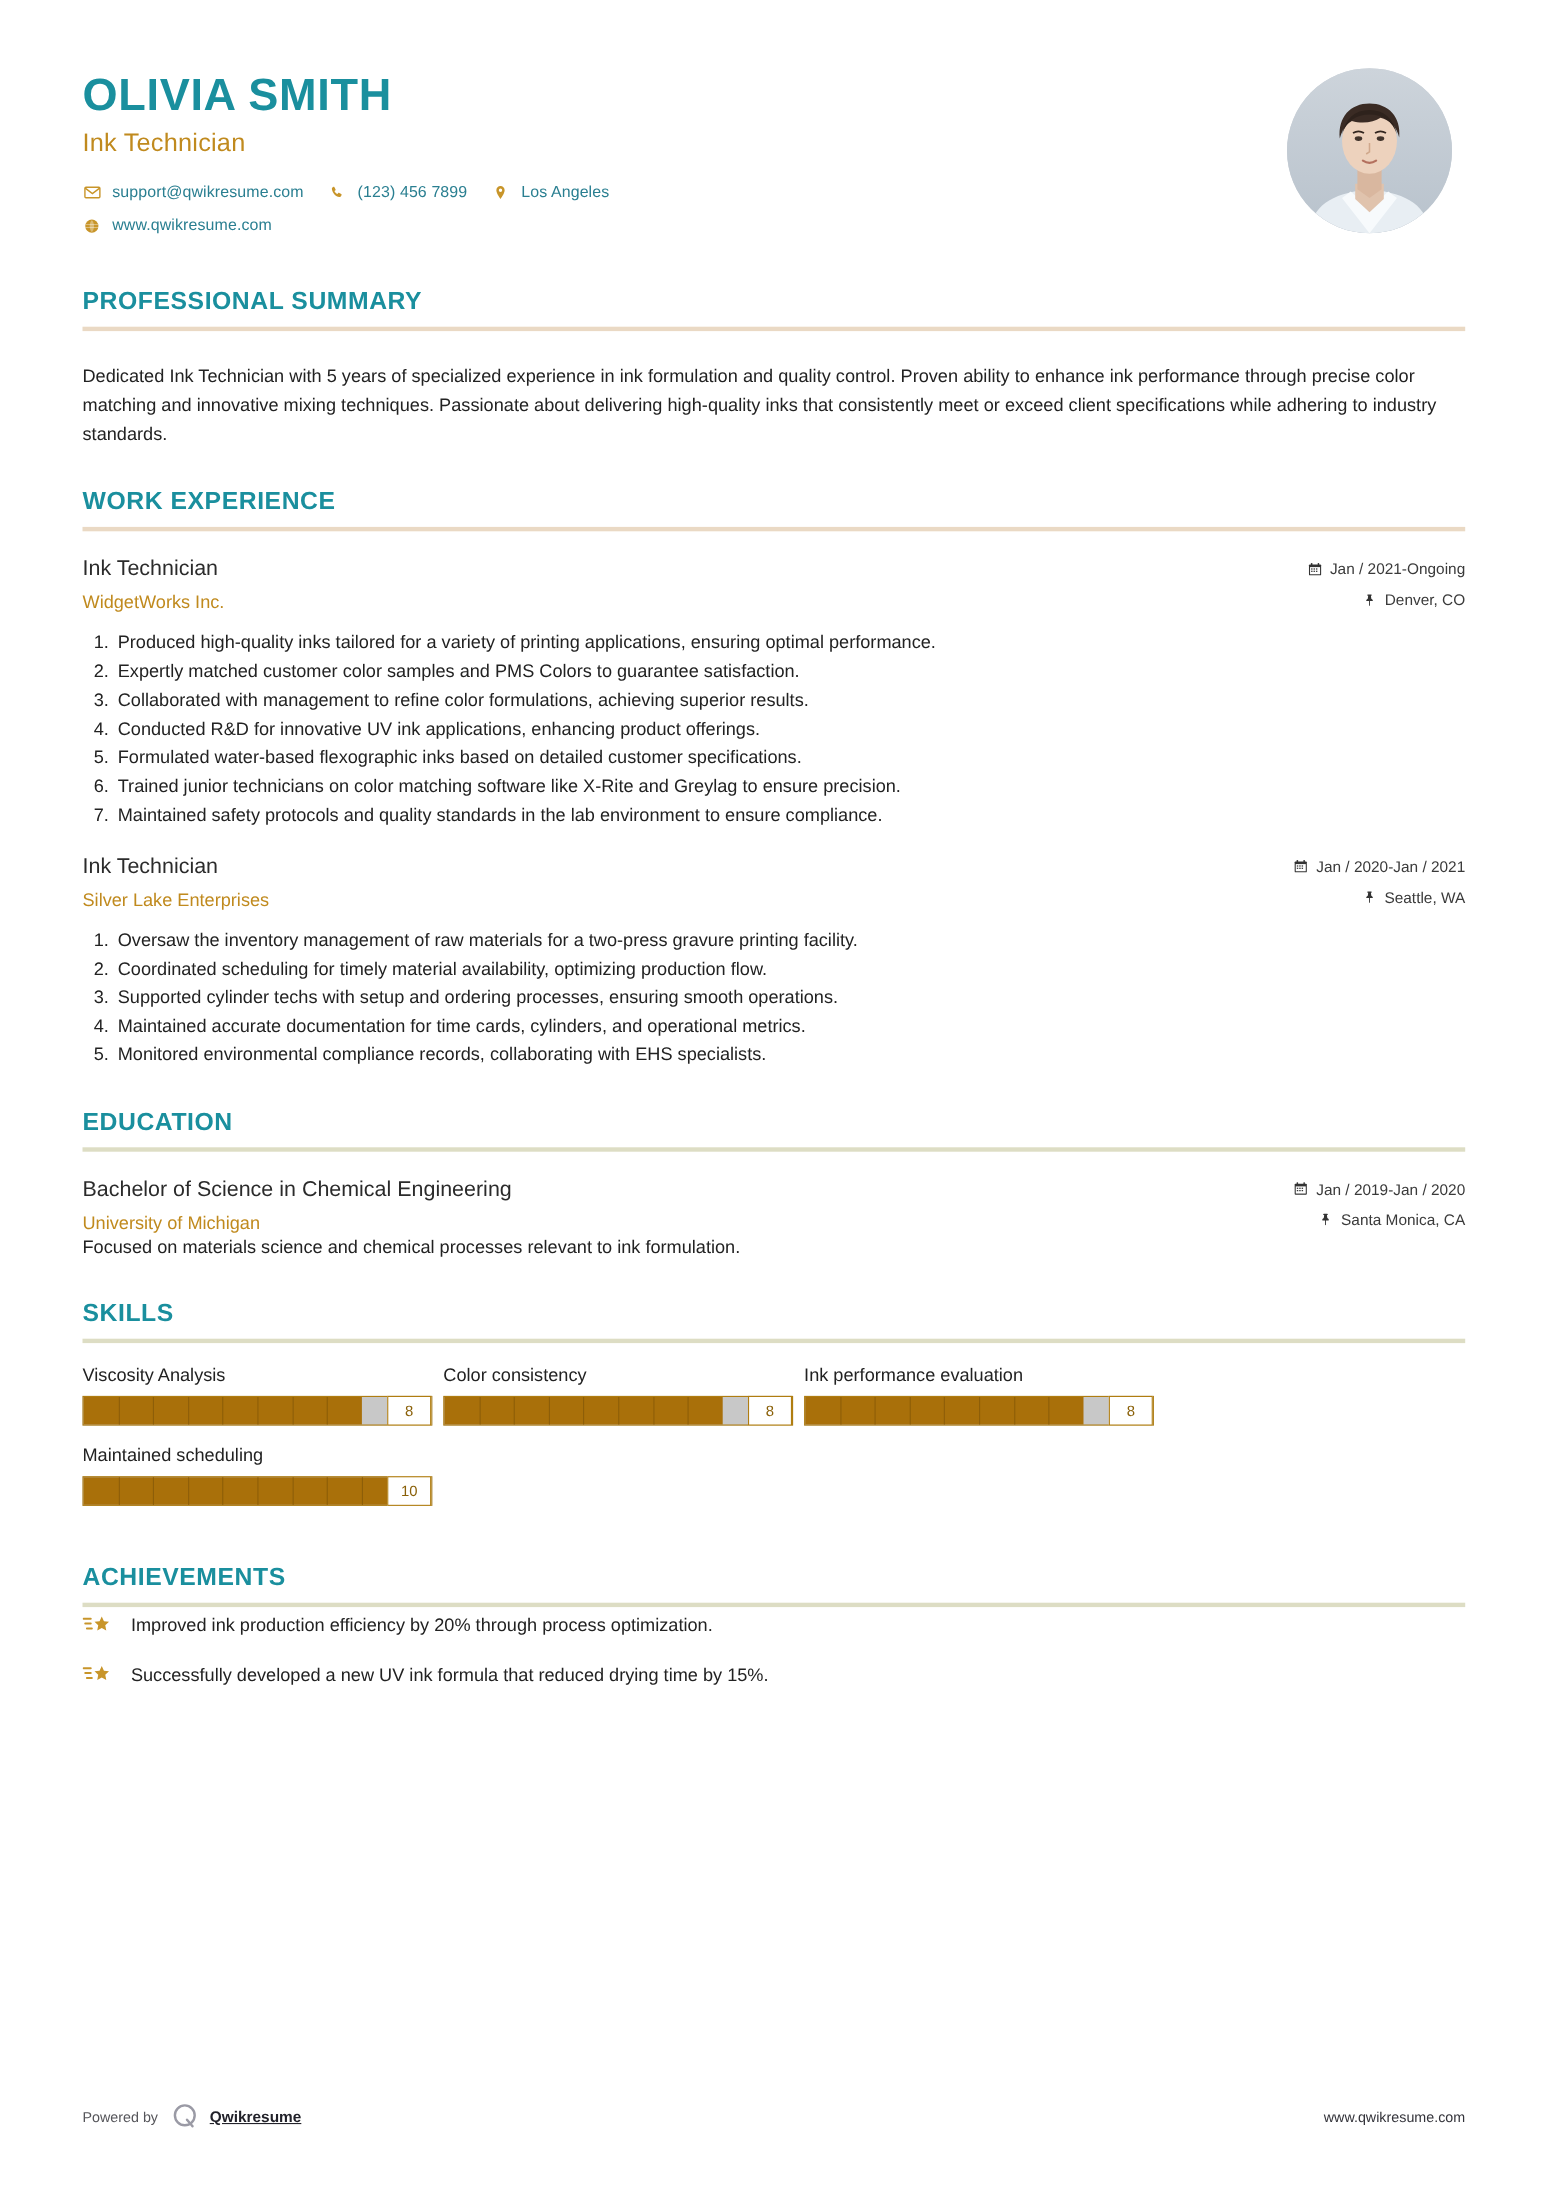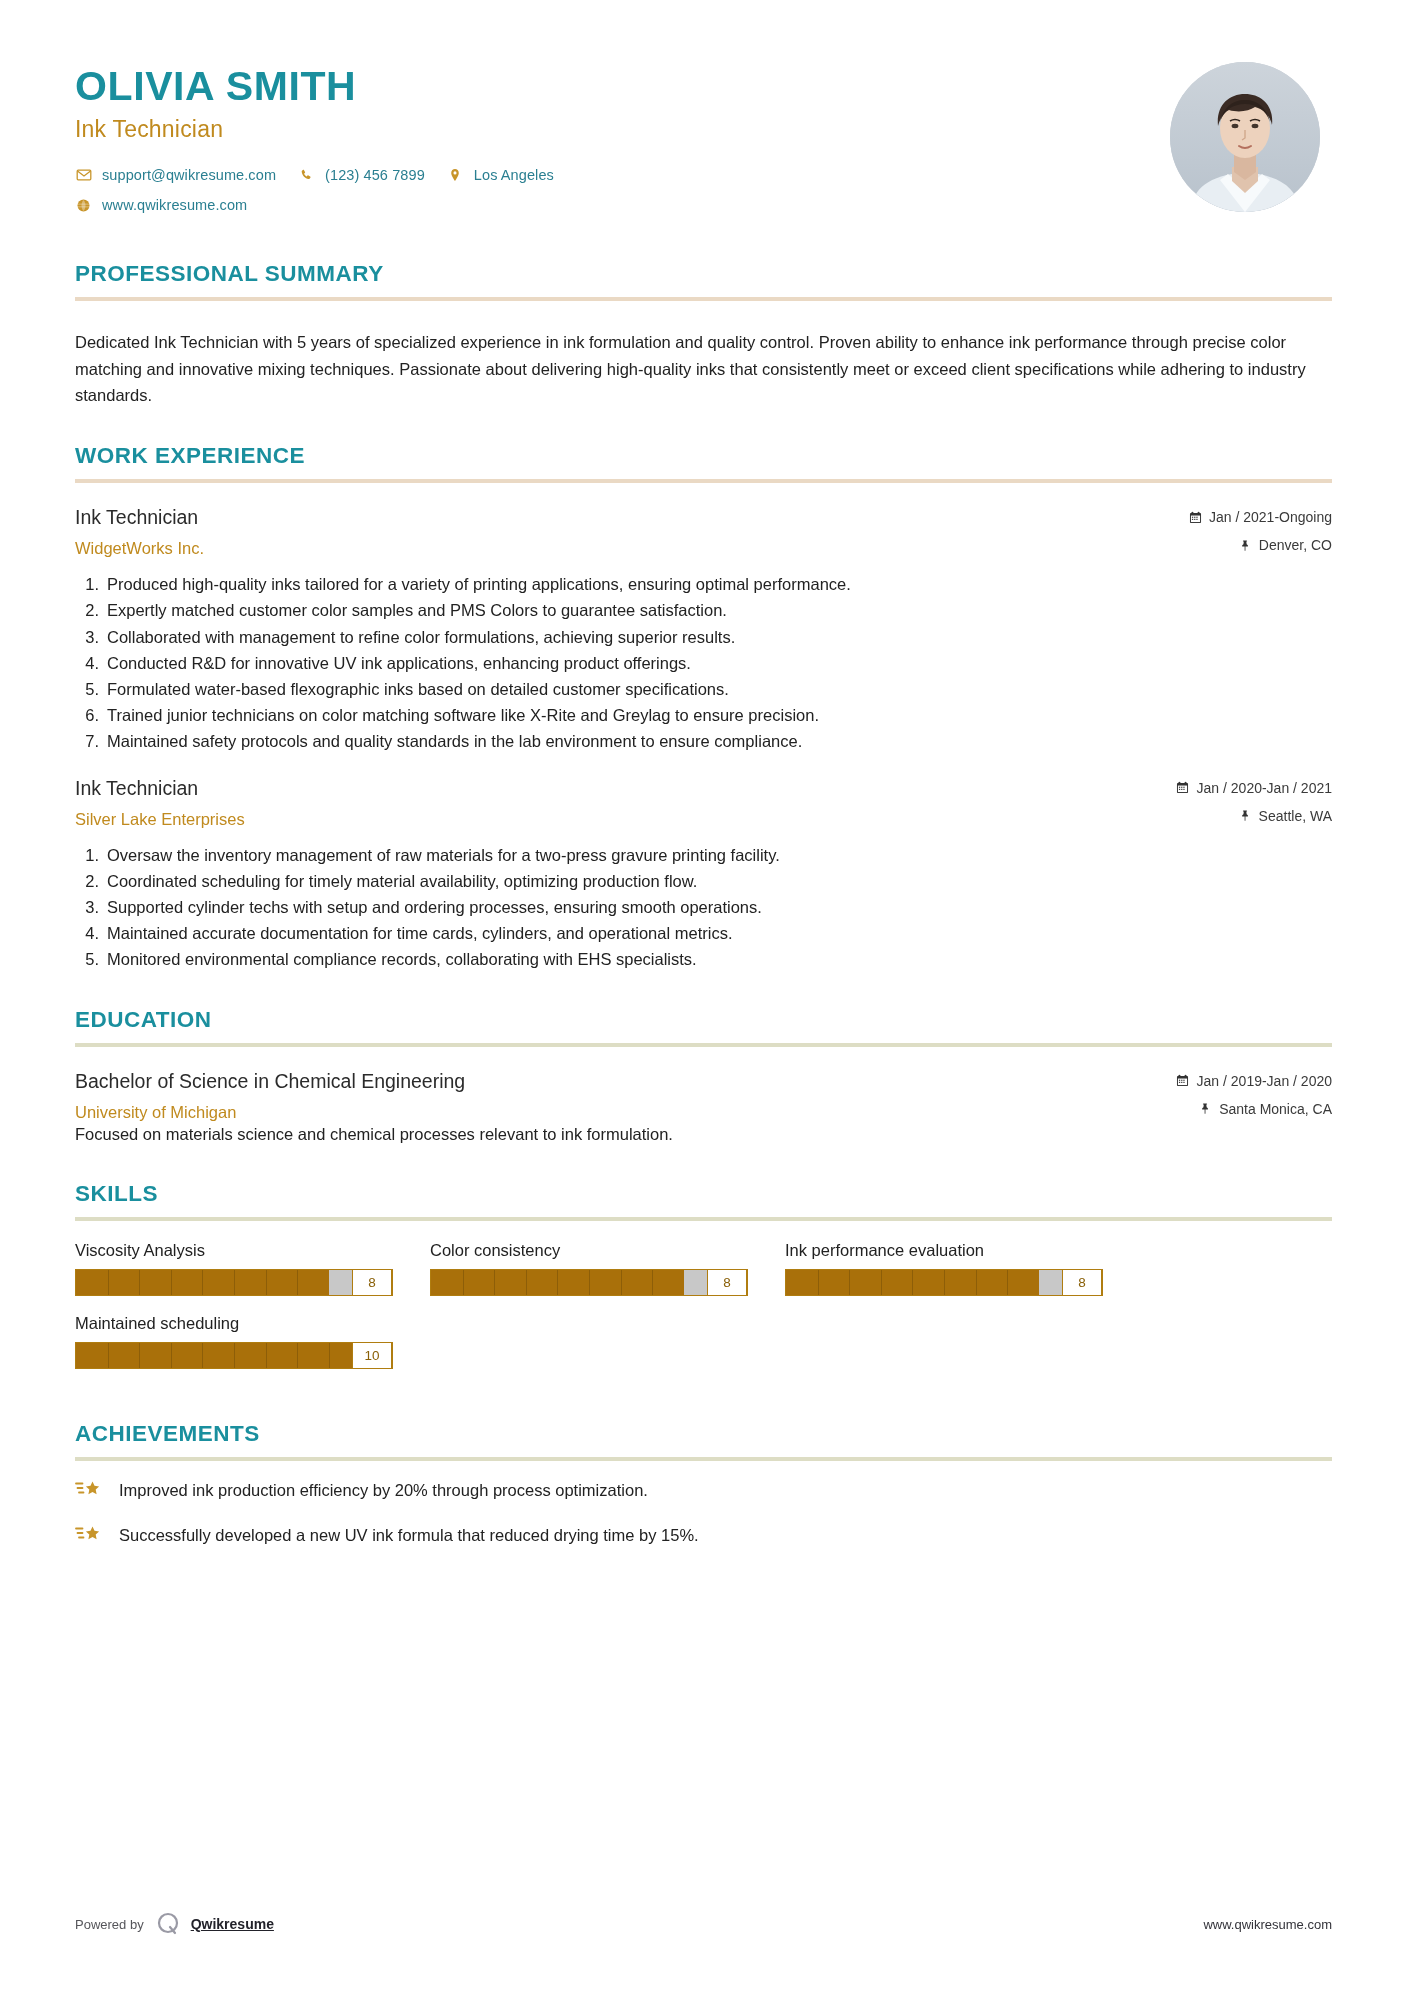--- a/index.html
+++ b/index.html
@@ -70,21 +70,21 @@
 
   .bullets { margin-top: 13px; padding-left: 6px; }
   .bullet-item { display: flex; font-size: 16.5px; color: #222; line-height: 1.58; }
   .bullet-num { width: 26px; flex: none; text-align: right; padding-right: 8px; }
   .bullet-text { flex: 1 1 auto; }
 
   .edu-desc { font-size: 16.5px; color: #222; margin-top: 0; line-height: 1.55; }
 
   
   .skills-grid {
-    display: flex; flex-wrap: wrap; margin-top: 20px; gap: 0 37px;
+    display: flex; flex-wrap: wrap; margin-top: 20px; gap: 0 10px;
   }
   .skill-cell { width: 318px; margin-bottom: 18px; }
   .skill-name { font-size: 16.5px; color: #222; margin-bottom: 9px; }
   .skill-bar {
     position: relative; height: 27px; width: 100%;
     border: 1px solid #b07d10; background: #c8c8c8; display: flex; align-items: stretch;
   }
   .skill-fill { background: #a9700a; position: relative; }
   .skill-fill .seg {
     position: absolute; top: 0; bottom: 0; width: 1px; background: #8d5e08;
@@ -94,21 +94,21 @@
     position: absolute; top: 0; bottom: 0; width: 1px; background: #b5b5b5;
   }
   .skill-value {
     position: absolute; right: 0; top: -1px; bottom: -1px; width: 40px;
     border: 1px solid #b07d10; background: #ffffff;
     display: flex; align-items: center; justify-content: center;
     font-size: 13.5px; color: #8a6008;
   }
 
   
-  .ach-list { margin-top: 16px; }
+  .ach-list { margin-top: 4px; }
   .ach-item { display: flex; align-items: center; margin-bottom: 19px; }
   .ach-icon { width: 30px; height: 26px; flex: none; margin-right: 14px; color: #c8952a; }
   .ach-icon svg { display: block; }
   .ach-text { font-size: 16.5px; color: #222; line-height: 1.5; }
 
   
   .footer {
     position: absolute; left: 0; right: 0; bottom: 52px;
     padding: 0 75px; display: flex; justify-content: space-between; align-items: center;
   }

